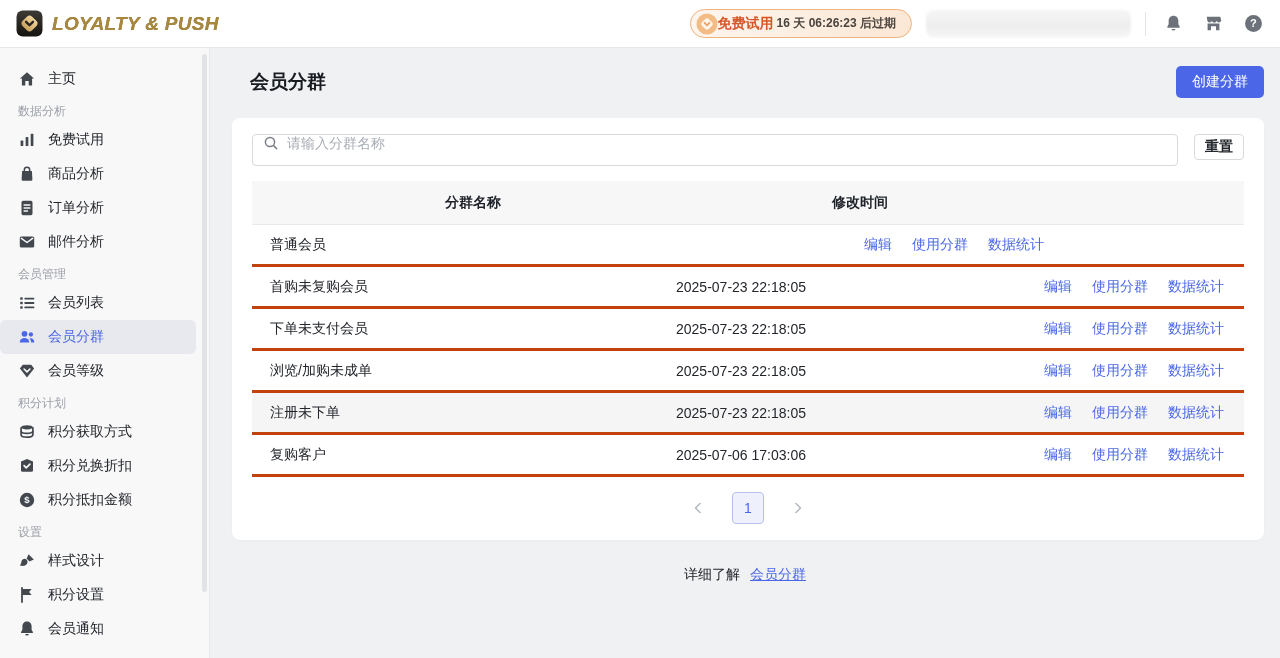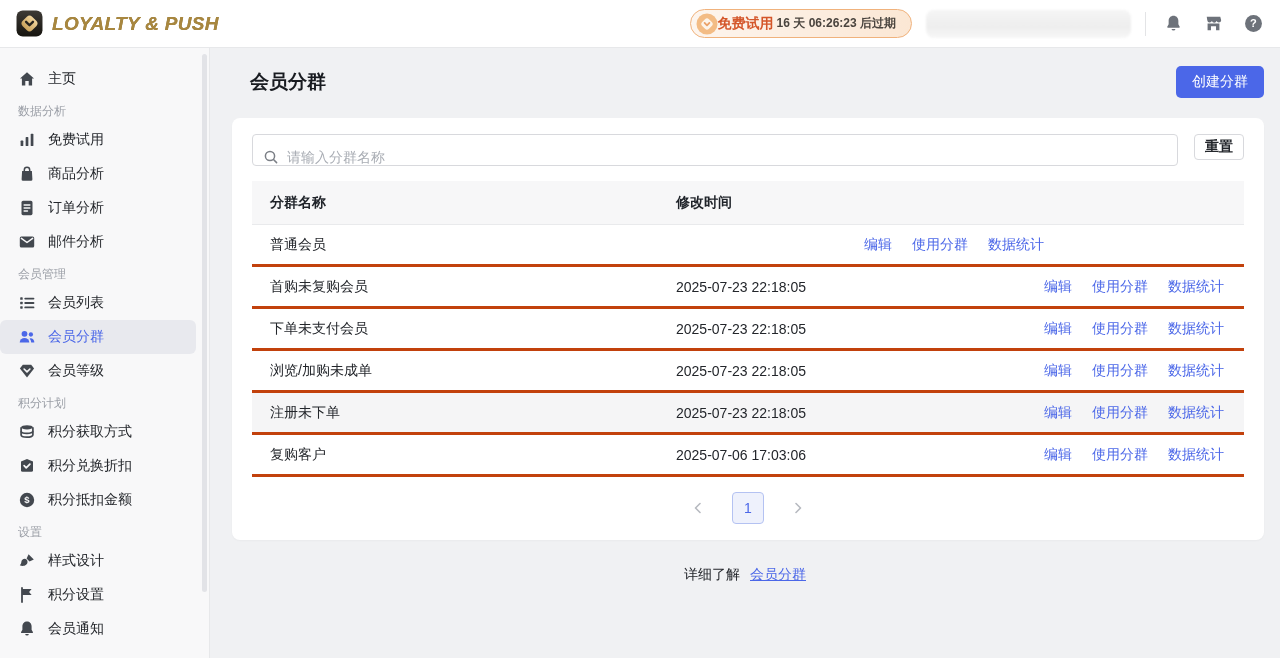--- a/index.html
+++ b/index.html
@@ -71,39 +71,39 @@
     height:32px; padding:0 16px; background:#4b67e8; color:#fff;
     border:none; border-radius:5px; font-size:14px; cursor:pointer;
     font-family:inherit;
   }
   .card {
     margin:0 16px 0 22px; background:#fff; border-radius:8px;
     padding:16px 20px; box-shadow:0 1px 2px rgba(0,0,0,.03);
   }
   .search-row { display:flex; gap:16px; }
   .search-box {
-    flex:1; height:32px; display:flex; align-items:flex-end; gap:8px;
+    flex:1; height:32px; display:flex; align-items:flex-start; gap:8px;
     border:1px solid #d8d9dd; border-radius:4px; padding:0 10px; background:#fff;
   }
   .search-box input {
     flex:1; border:none; outline:none; font-size:14px; color:#23262b;
     font-family:inherit; background:transparent;
   }
   .search-box input::placeholder { color:#a9adb4; }
   .reset-btn {
     width:50px; height:26px; background:#fff; border:1px solid #d8d9dd;
     border-radius:4px; font-size:14px; font-weight:bold; color:#23262b;
     cursor:pointer; font-family:inherit;
   }
   .table { margin-top:15px; }
   .thead {
     display:grid; grid-template-columns:406px 1fr 180px;
     height:44px; align-items:center; background:#f7f7f8;
     padding:0 20px 0 18px; border-bottom:1px solid #e9eaec;
-    font-weight:bold; color:#1f2329;
+    font-weight:bold; color:#1f2329;text-align:center;
   }
   .trow {
     display:grid; grid-template-columns:406px 1fr 180px;
     height:42px; align-items:center; padding:0 20px 0 18px;
     border-bottom:3px solid #c2410c; background:#fff;
   }
   .trow.hovered { background:#f5f5f6; }
   .cell-actions { display:flex; gap:20px; justify-content:flex-end; }
   .action-link { color:#4b67e8; cursor:pointer; text-decoration:none; white-space:nowrap; }
   .pagination {

